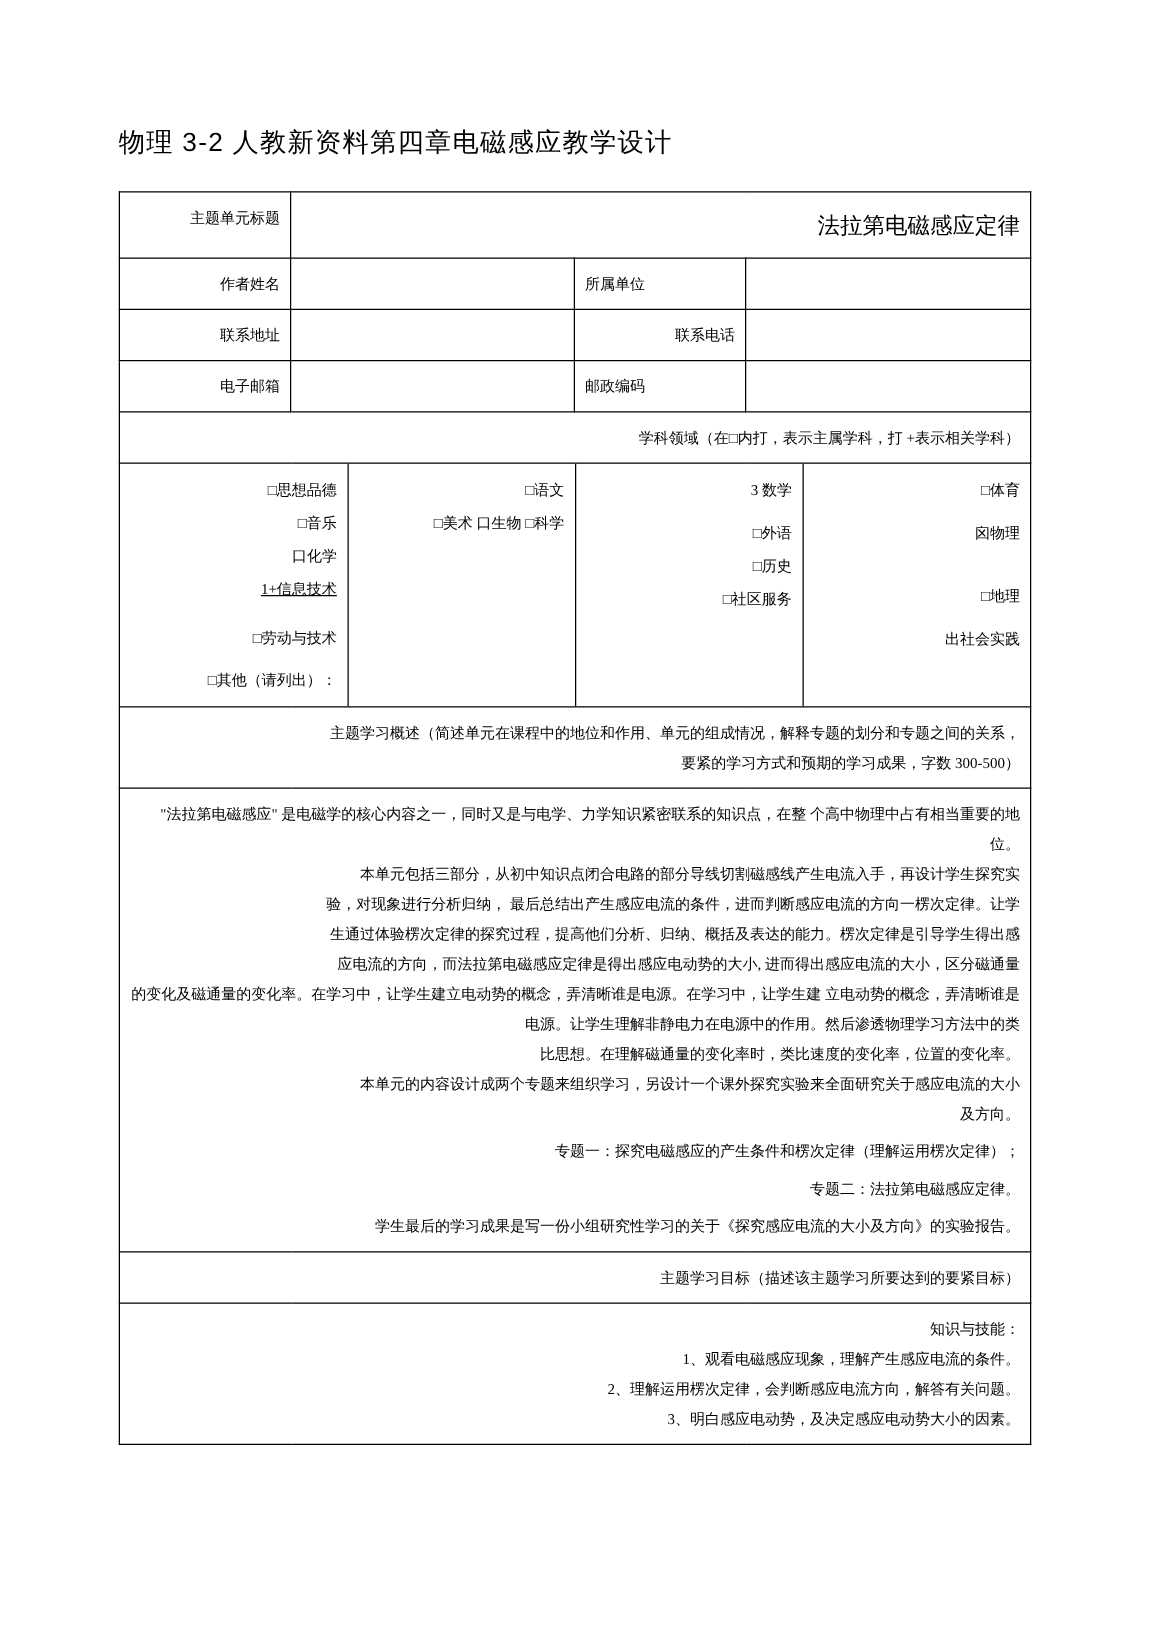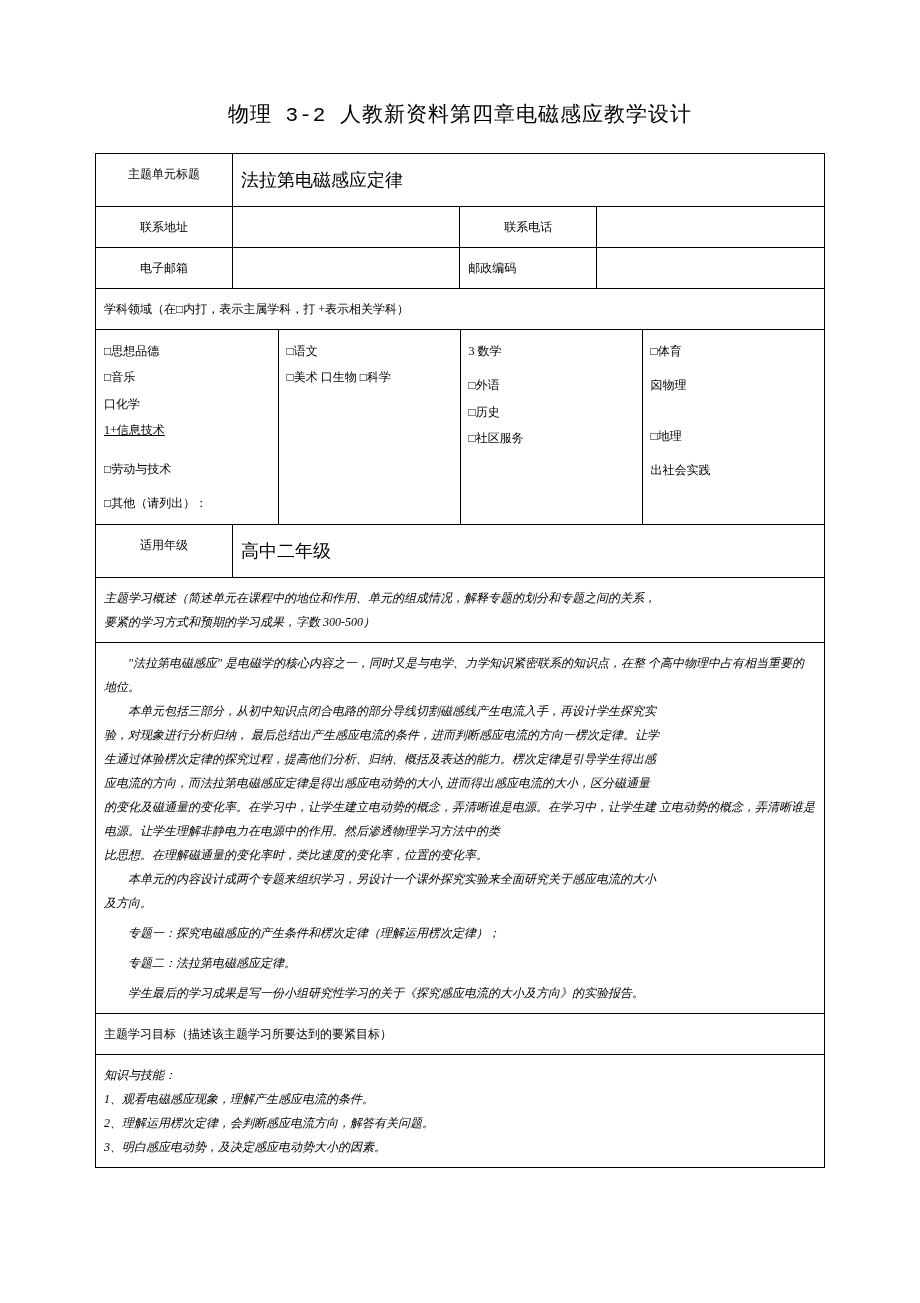--- a/index.html
+++ b/index.html
@@ -7,36 +7,37 @@
       padding: 0;
       font-family: "SimSun", "宋体", serif;
       background: #fff;
       color: #000;
       width: 920px;
     }
     .page {
       padding: 100px 95px 60px 95px;
     }
     .title {
-      text-align: center;
+      text-align: left;
       font-size: 21px;
-      font-family: Liberation Mono, monospace;
+      font-family: Liberation Sans, sans-serif;
       margin-bottom: 25px;
       letter-spacing: 1px;
     }
     table.main {
       width: 100%;
       border-collapse: collapse;
       font-size: 12px;
     }
     table.main td {
       border: 1px solid #000;
       padding: 8px 8px;
       vertical-align: top;
       line-height: 2.0;
+      text-align: right;
     }
     .label {
       text-align: center;
       vertical-align: middle;
       width: 120px;
       white-space: nowrap;
     }
     .value-l {
       font-size: 18px;
       vertical-align: middle;
@@ -46,42 +47,47 @@
     }
     .subjects td {
       vertical-align: top;
       line-height: 2.2;
     }
     .underline {
       text-decoration: underline;
     }
     .body-text {
       line-height: 2.0;
-      font-style: italic;
     }
     .indent {
       text-indent: 2em;
     }
   </style>
 </head>
 <body>
 
 <div class="page">
   <div class="title">物理 3-2 人教新资料第四章电磁感应教学设计</div>
 
   <table class="main">
     <tbody>
         <tr>
       <td class="label">主题单元标题</td>
       <td class="value-l" colspan="3">法拉第电磁感应定律</td>
     </tr>
     <tr>
+      <td class="label">作者姓名</td>
+      <td style="width:210px"></td>
+      <td class="label" style="width:120px;text-align:left;padding-left:8px">所属单位</td>
+      <td></td>
+    </tr>
+    <tr>
       <td class="label">联系地址</td>
       <td></td>
-      <td class="label" style="text-align:center;padding-left:8px">联系电话</td>
+      <td class="label" style="text-align:right;padding-left:8px">联系电话</td>
       <td></td>
     </tr>
     <tr>
       <td class="label">电子邮箱</td>
       <td></td>
       <td class="label" style="text-align:left;padding-left:8px">邮政编码</td>
       <td></td>
     </tr>
     <tr>
       <td colspan="4" class="fullcell">学科领域（在□内打，表示主属学科，打 +表示相关学科）</td>
@@ -114,24 +120,20 @@
               <div style="margin-top:8px">囟物理</div>
               <div style="margin-top:24px">□地理</div>
               <div style="margin-top:8px">出社会实践</div>
             </td>
           </tr>
         </tbody>
             </table>
       </td>
     </tr>
     <tr>
-      <td class="label">适用年级</td>
-      <td class="value-l" colspan="3">高中二年级</td>
-    </tr>
-    <tr>
       <td colspan="4" class="fullcell body-text">
         <div>主题学习概述（简述单元在课程中的地位和作用、单元的组成情况，解释专题的划分和专题之间的关系，</div>
         <div>要紧的学习方式和预期的学习成果，字数 300-500）</div>
       </td>
     </tr>
     <tr>
       <td colspan="4" class="fullcell body-text">
         <div class="indent">"法拉第电磁感应" 是电磁学的核心内容之一，同时又是与电学、力学知识紧密联系的知识点，在整 个高中物理中占有相当重要的地位。</div>
         <div class="indent">本单元包括三部分，从初中知识点闭合电路的部分导线切割磁感线产生电流入手，再设计学生探究实</div>
         <div>验，对现象进行分析归纳， 最后总结出产生感应电流的条件，进而判断感应电流的方向一楞次定律。让学</div>

